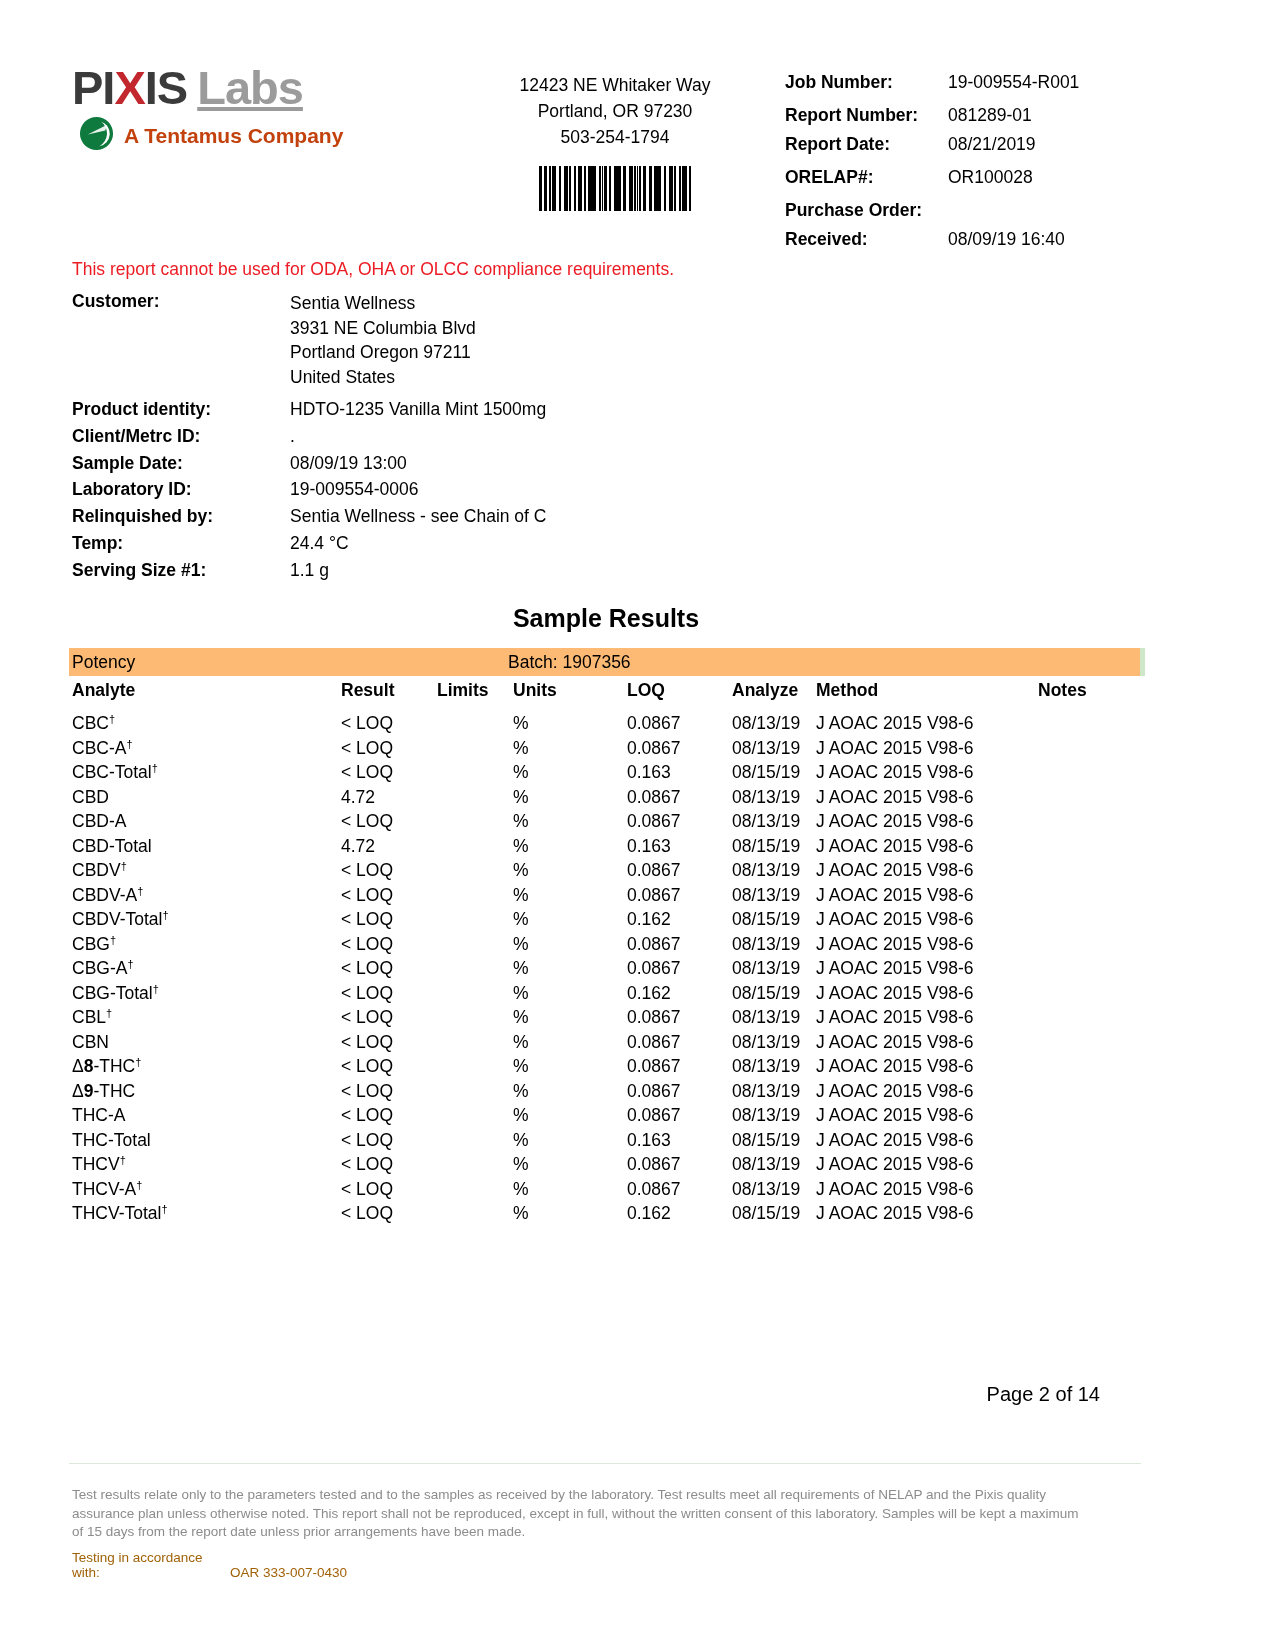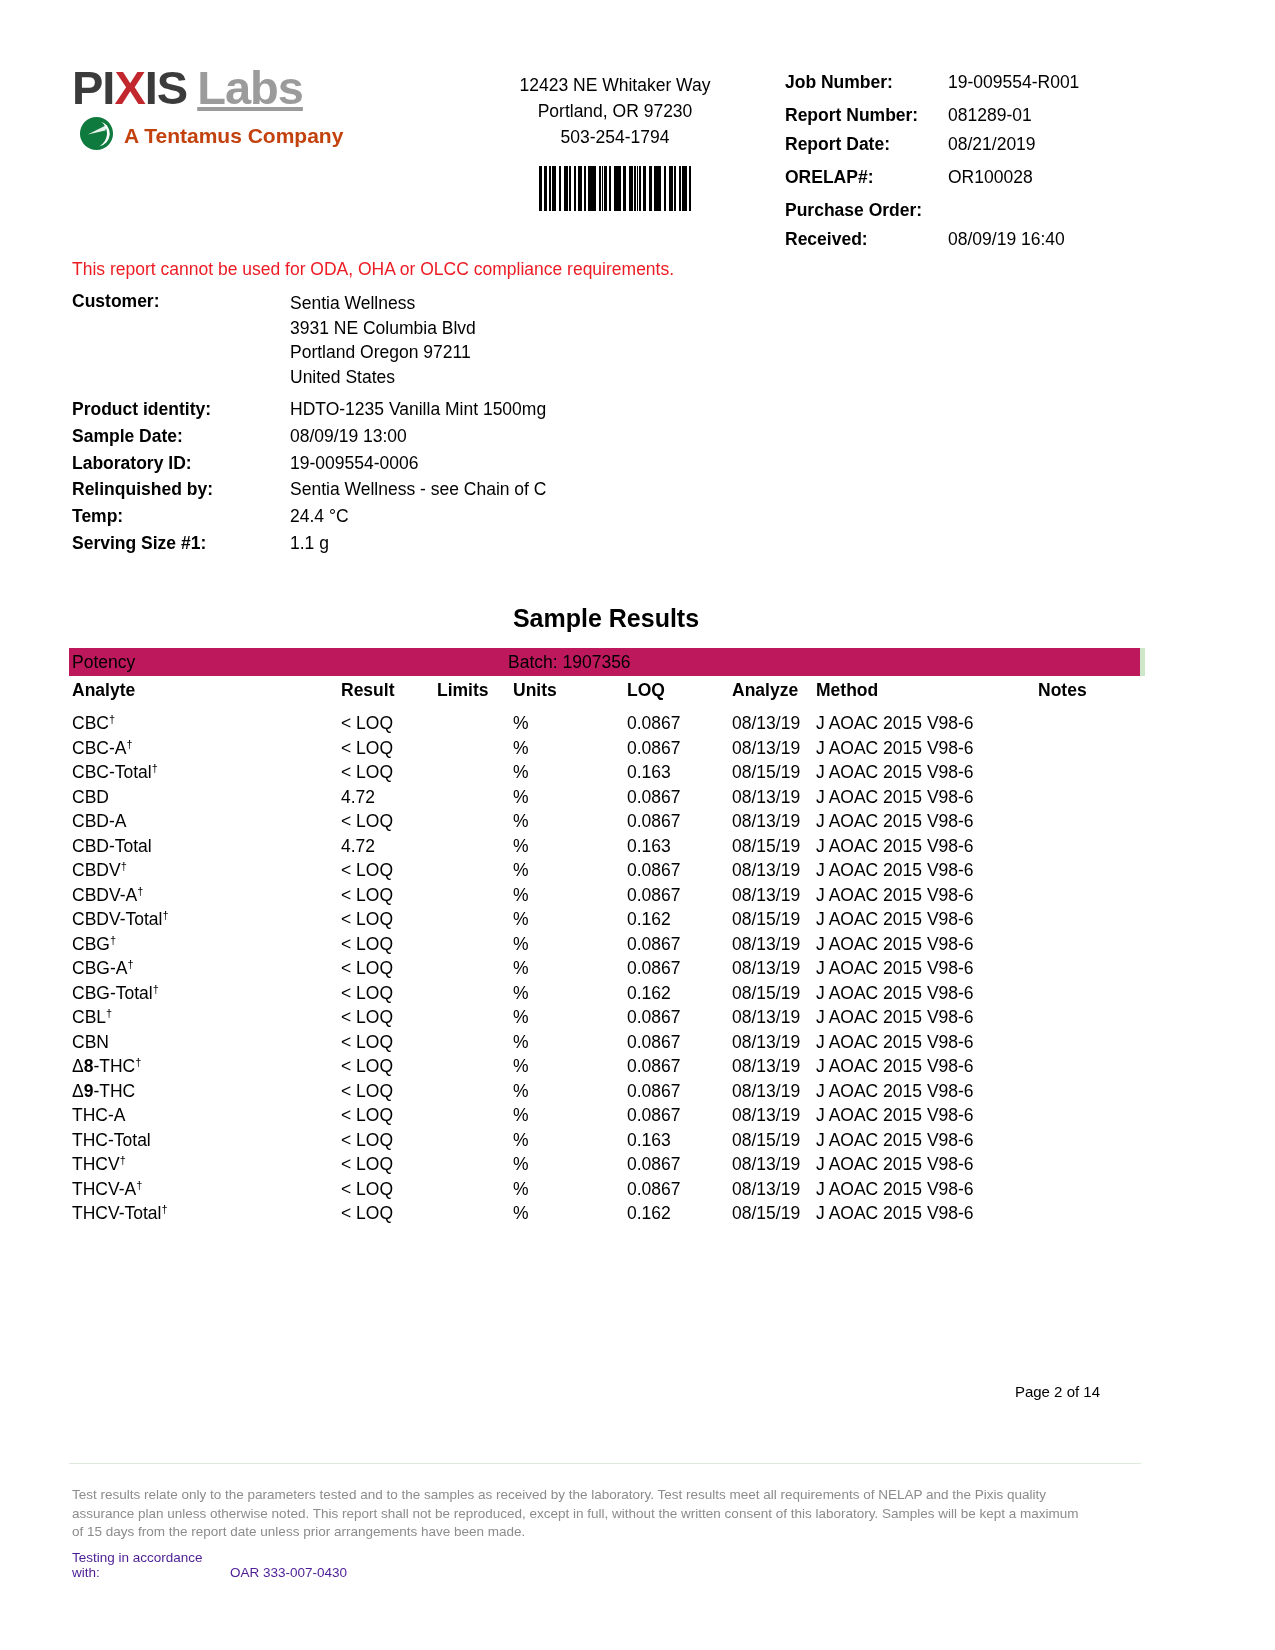--- a/index.html
+++ b/index.html
@@ -33,43 +33,43 @@
 
   .customer-block{position:absolute;left:72px;top:291px;font-size:17.5px;display:flex;}
   .info-label{width:218px;flex:none;font-weight:bold;}
   .customer-lines div{line-height:24.5px;}
 
   .sample-info{position:absolute;left:72px;top:396px;font-size:17.5px;}
   .info-row{display:flex;line-height:26.8px;}
 
   
   .results-title{position:absolute;left:72px;top:604px;width:1068px;text-align:center;font-size:25px;font-weight:bold;}
-  .potency-band{position:absolute;left:69px;top:648px;width:1071px;height:28px;background:#be185d;border-right:5px solid #cde7c8;}
+  .potency-band{position:absolute;left:69px;top:648px;width:1071px;height:28px;background:#fdba74;border-right:5px solid #cde7c8;}
   .band-section{position:absolute;left:3px;top:0;line-height:28px;font-size:17.5px;}
   .band-batch{position:absolute;left:439px;top:0;line-height:28px;font-size:17.5px;}
 
   .results-table{position:absolute;left:72px;top:678px;width:1075px;font-size:17.5px;}
   .tr{display:flex;height:24.5px;align-items:center;}
   .tr.head{font-weight:bold;margin-bottom:9px;}
   .td{flex:none;white-space:nowrap;overflow:visible;}
   .c-analyte{width:269px;}
   .c-result{width:96px;}
   .c-limits{width:76px;}
   .c-units{width:114px;}
   .c-loq{width:105px;}
   .c-analyze{width:84px;}
   .c-method{width:204px;}
   .c-notes{width:120px;margin-left:18px;}
   .td sup{font-size:11px;vertical-align:6px;}
 
   
-  .page-num{position:absolute;top:1383px;right:175px;font-size:15px;}
+  .page-num{position:absolute;top:1383px;right:175px;font-size:20px;}
   .footer-line{position:absolute;left:69px;top:1463px;width:1072px;border-top:1px solid #dcead9;}
   .disclaimer{position:absolute;left:72px;top:1486px;width:1015px;font-size:13.5px;color:#8c8c8c;line-height:18.5px;}
-  .accordance{position:absolute;left:72px;top:1550px;font-size:13.5px;color:#4c1d95;}
+  .accordance{position:absolute;left:72px;top:1550px;font-size:13.5px;color:#a16207;}
   .accordance-label{display:inline-block;width:158px;}
 </style>
 </head>
 <body>
 
 <div class="page">
 
   <div class="logo-block">
     <div class="logo-text"><span class="logo-pi">PI</span><span class="logo-x">X</span><span class="logo-is">IS</span><span class="logo-labs">Labs</span></div>
     <div class="tagline-row">
@@ -129,20 +129,24 @@
         <div>United States</div>
       </div>
   </div>
 
   <div class="sample-info" id="sample-info">
       <div class="info-row">
         <div class="info-label">Product identity:</div>
         <div>HDTO-1235 Vanilla Mint 1500mg</div>
       </div>
       <div class="info-row">
+        <div class="info-label">Client/Metrc ID:</div>
+        <div>.</div>
+      </div>
+      <div class="info-row">
         <div class="info-label">Sample Date:</div>
         <div>08/09/19 13:00</div>
       </div>
       <div class="info-row">
         <div class="info-label">Laboratory ID:</div>
         <div>19-009554-0006</div>
       </div>
       <div class="info-row">
         <div class="info-label">Relinquished by:</div>
         <div>Sentia Wellness - see Chain of C</div>

